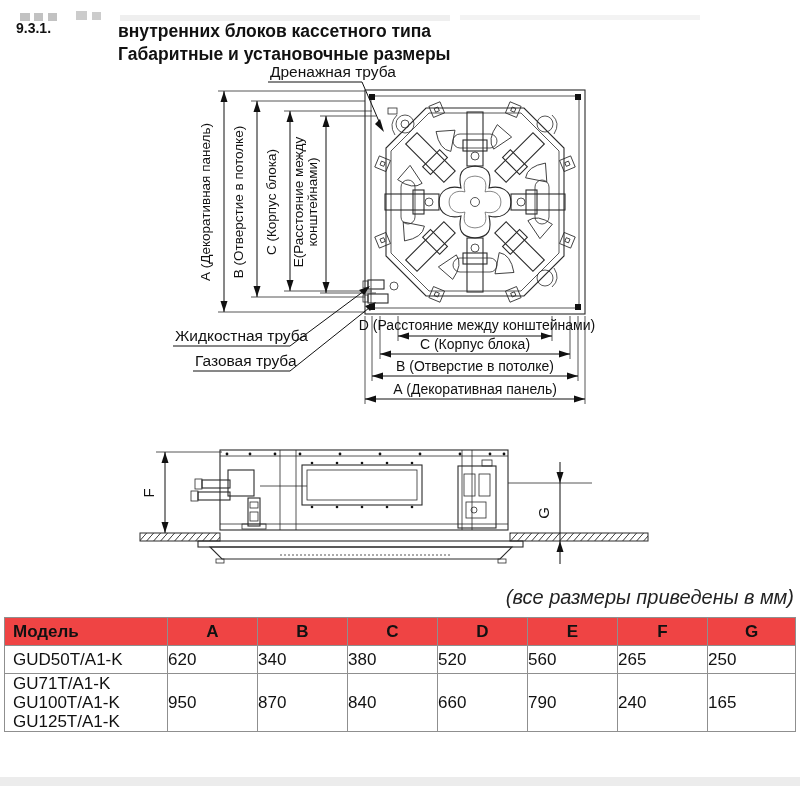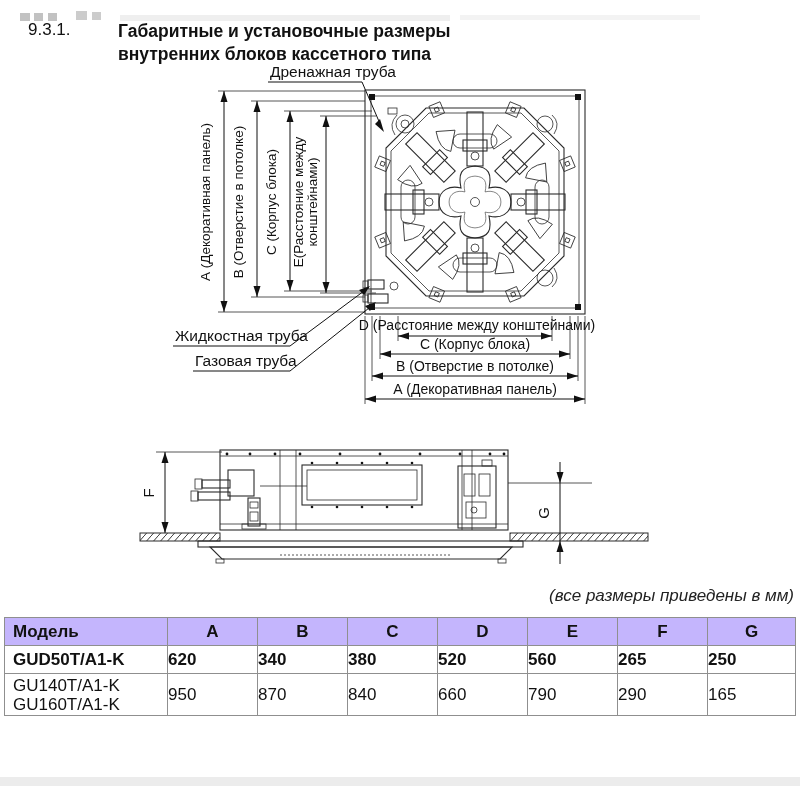--- a/index.html
+++ b/index.html
@@ -1,61 +1,61 @@
 <!DOCTYPE html>
 <html><head>
 <meta charset="utf-8">
 <style>
   html,body{margin:0;padding:0;}
   body{width:800px;height:800px;position:relative;background:#ffffff;
        font-family:"Liberation Sans",sans-serif;color:#111;overflow:hidden;}
   .abs{position:absolute;}
   .artifact{position:absolute;background:#c2c2c2;}
   .smear{position:absolute;background:#efefef;}
-  #heading-number{left:28px;top:20px;font-size:17px;font-weight:normal;}
+  #heading-number{left:16px;top:20px;font-size:14px;font-weight:bold;}
   #heading-title{left:118px;top:20px;font-size:17.5px;font-weight:bold;line-height:23px;}
-  #units-note{right:6px;top:586px;font-size:17px;font-style:italic;color:#222;}
+  #units-note{right:6px;top:586px;font-size:20px;font-style:italic;color:#222;}
   svg{display:block;}
   svg .ln{fill:none;stroke:#2b2b2b;stroke-width:1.1px;}
   svg .thin{fill:none;stroke:#2b2b2b;stroke-width:0.8px;}
   svg .dim{fill:none;stroke:#111;stroke-width:1px;}
   svg .ar{fill:#111;stroke:none;}
   svg .blk{fill:#111;stroke:none;}
   svg text{fill:#111;font-family:"Liberation Sans",sans-serif;}
   svg .lbl{font-size:15.5px;}
   svg .dimtxt{font-size:14px;}
   svg .rot{font-size:13.5px;}
   svg .big{font-size:15px;}
   
   #dim-table{position:absolute;left:4px;top:617px;border-collapse:collapse;table-layout:fixed;width:791px;}
   #dim-table td,#dim-table th{border:1px solid #8f8f8f;font-size:17px;padding:0;vertical-align:middle;}
-  #dim-table th{background:#c4b5fd;font-weight:bold;text-align:center;height:27px;}
+  #dim-table th{background:#ef4444;font-weight:bold;text-align:center;height:27px;}
   #dim-table th.model-h{text-align:left;padding-left:8px;}
   #dim-table td{background:#fff;}
   #dim-table td.model{text-align:left;padding-left:8px;line-height:19px;}
-  #dim-table tr.r1 td{height:27px;font-weight:bold;}
+  #dim-table tr.r1 td{height:27px;}
   #dim-table tr.r2 td{height:57px;}
   #dim-table tr.r3 td{height:41px;}
   #bottom-strip{position:absolute;left:0;top:777px;width:800px;height:9px;background:#ececec;}
 </style>
 </head>
 <body>
 
 <div class="artifact" style="left:20px;top:13px;width:10px;height:8px;"></div>
 <div class="artifact" style="left:34px;top:13px;width:9px;height:8px;"></div>
 <div class="artifact" style="left:48px;top:13px;width:9px;height:8px;"></div>
 <div class="artifact" style="left:76px;top:11px;width:11px;height:9px;background:#cccccc;"></div>
 <div class="artifact" style="left:92px;top:12px;width:9px;height:8px;background:#cccccc;"></div>
 <div class="smear" style="left:120px;top:15px;width:330px;height:6px;"></div>
 <div class="smear" style="left:460px;top:15px;width:240px;height:5px;background:#f3f3f3;"></div>
 
 <div id="heading-number" class="abs">9.3.1.</div>
 <div id="heading-title" class="abs">
+  <div>внутренних блоков кассетного типа</div>
   <div>Габаритные и установочные размеры</div>
-  <div>внутренних блоков кассетного типа</div>
 </div>
 
 <div class="abs" style="left:140px;top:64px;">
 <svg width="480" height="346" viewBox="0 0 480 346">
 
   <text class="lbl" x="130" y="13">Дренажная труба</text>
   <line class="dim" x1="128" y1="18" x2="222" y2="18"></line>
   <line class="dim" x1="222" y1="18" x2="241" y2="62"></line>
   <polygon class="ar" points="244,68 235,60 240,55"></polygon>
 
@@ -381,29 +381,30 @@
   <tr class="r1">
     <td class="model">GUD50T/A1-K</td>
     <td>620</td>
     <td>340</td>
     <td>380</td>
     <td>520</td>
     <td>560</td>
     <td>265</td>
     <td>250</td>
   </tr>
-  <tr class="r3">
+  <tr class="r2">
     <td class="model">
-      <div>GU140T/A1-K</div>
-      <div>GU160T/A1-K</div>
+      <div>GU71T/A1-K</div>
+      <div>GU100T/A1-K</div>
+      <div>GU125T/A1-K</div>
     </td>
     <td>950</td>
     <td>870</td>
     <td>840</td>
     <td>660</td>
     <td>790</td>
-    <td>290</td>
+    <td>240</td>
     <td>165</td>
   </tr>
 </tbody>
   </table>
 
 <div id="bottom-strip"></div>
 
 </body></html>

